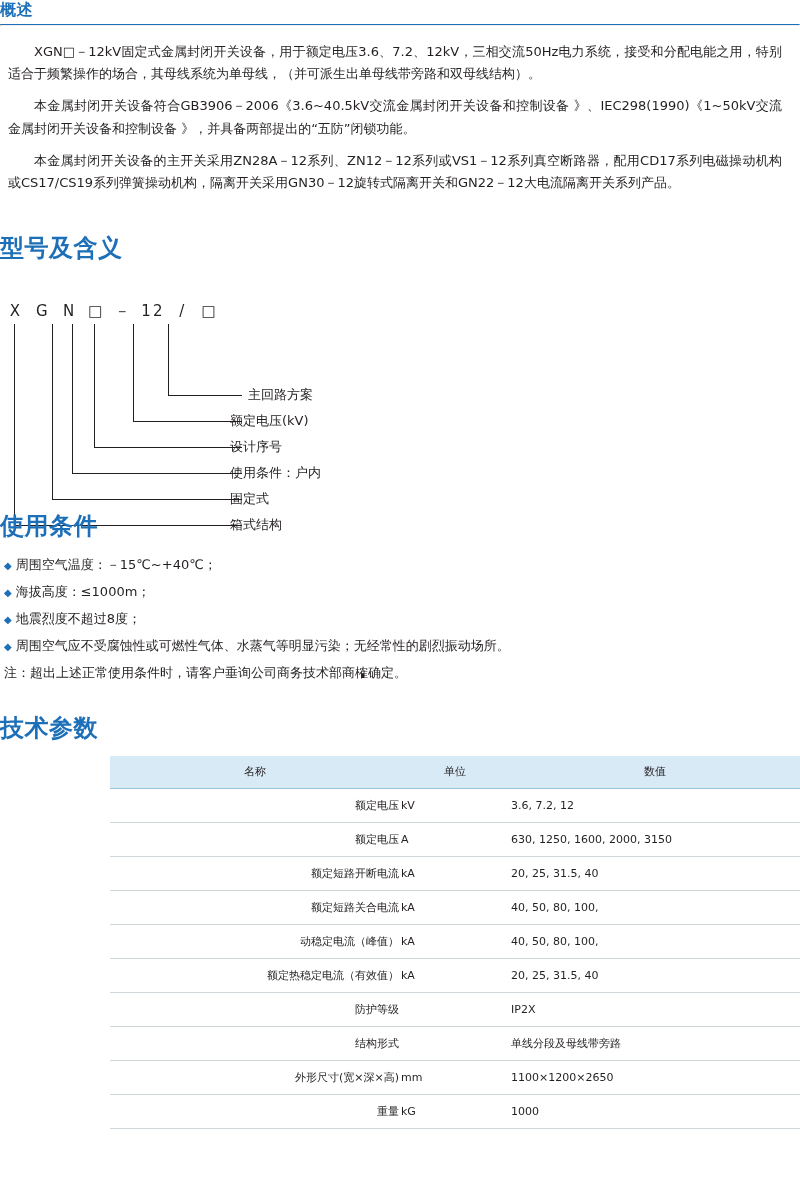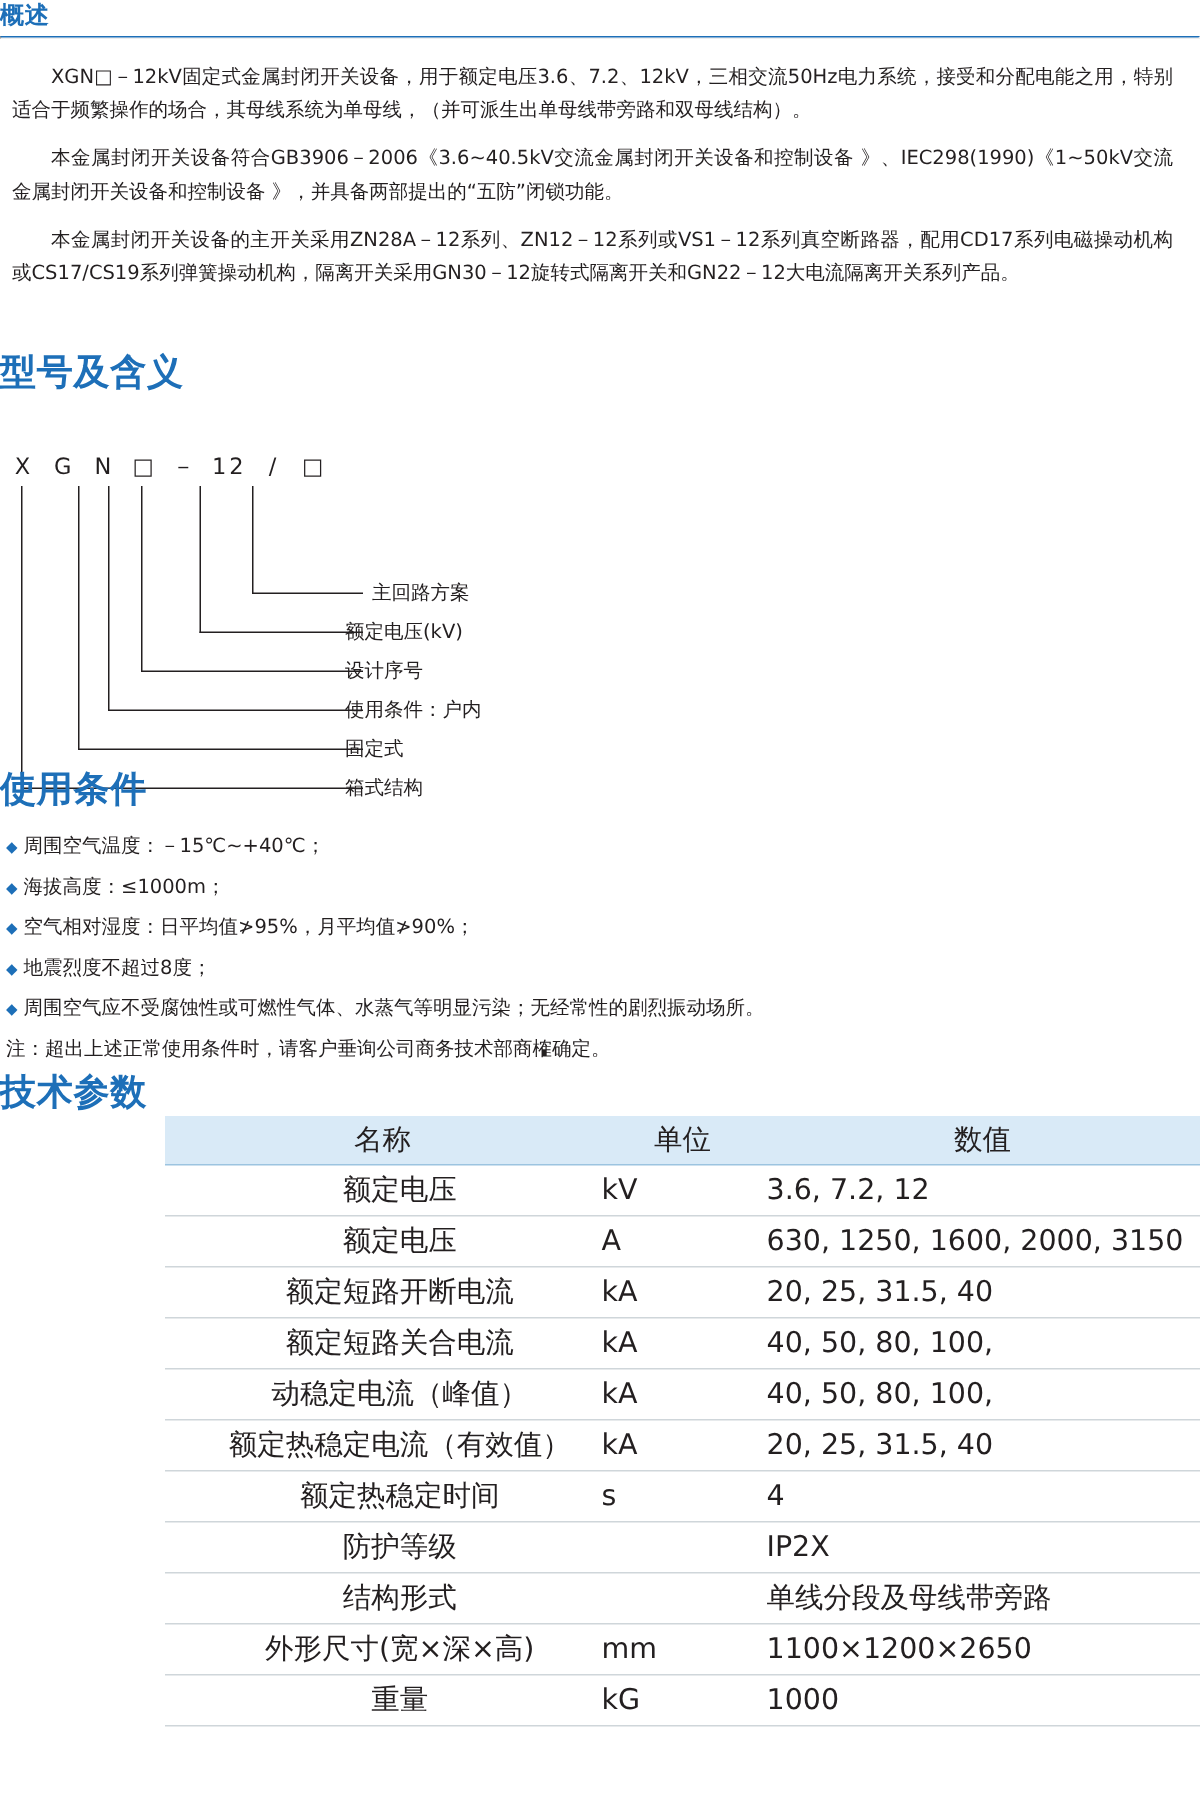--- a/index.html
+++ b/index.html
@@ -90,40 +90,41 @@
   .dia { color: #1d6fb8; font-size: 10px; margin-right: 4px; }
   .cond-note { font-size: 13px; line-height: 26px; padding-left: 4px; }
 
   
   #tech-section {
     position: absolute;
     left: 0; top: 712px; width: 800px;
   }
   table.params {
     border-collapse: collapse;
+    margin-top: 12px;
     margin-left: 110px;
     width: 690px;
-    font-size: 19px;
+    font-size: 11px;
   }
   table.params th {
     background: #d9eaf7;
     color: #231f20;
     font-weight: normal;
     height: 32px;
     border-bottom: 1px solid #9cc4e0;
     text-align: center;
   }
   table.params td {
     height: 34px;
     border-bottom: 1px solid #cfd6da;
     text-align: left;
     color: #231f20;
   }
   table.params td.name {
-    text-align: center;
+    text-align: right;
     padding-left: 24px;
   }
   table.params th.c-name { width: 290px; }
   table.params th.c-unit { width: 110px; }
   table.params th.c-val  { width: 290px; }
 </style>
 </head>
 <body>
 
 <div class="page">
@@ -168,21 +169,20 @@
       <div class="leg" style="left:230px; top:216px;">固定式</div>
       <div class="leg" style="left:230px; top:242px;">箱式结构</div>
     </div>
   </section>
 
   <section id="conditions-section">
     <div class="sec-head big">使用条件</div>
     <ul class="cond-list">
       <li><span class="dia">◆</span><span>周围空气温度：－15℃~+40℃；</span></li>
       <li><span class="dia">◆</span><span>海拔高度：≤1000m；</span></li>
-      <li><span class="dia">◆</span><span>空气相对湿度：日平均值≯95%，月平均值≯90%；</span></li>
       <li><span class="dia">◆</span><span>地震烈度不超过8度；</span></li>
       <li><span class="dia">◆</span><span>周围空气应不受腐蚀性或可燃性气体、水蒸气等明显污染；无经常性的剧烈振动场所。</span></li>
     </ul>
     <div class="cond-note">注：超出上述正常使用条件时，请客户垂询公司商务技术部商榷确定。</div>
   </section>
 
   <section id="tech-section">
     <div class="sec-head big">技术参数</div>
 
     <table class="params">
@@ -218,25 +218,20 @@
           <td class="name">动稳定电流（峰值）</td>
           <td>kA</td>
           <td>40, 50, 80, 100,</td>
         </tr>
         <tr>
           <td class="name">额定热稳定电流（有效值）</td>
           <td>kA</td>
           <td>20, 25, 31.5, 40</td>
         </tr>
         <tr>
-          <td class="name">额定热稳定时间</td>
-          <td>s</td>
-          <td>4</td>
-        </tr>
-        <tr>
           <td class="name">防护等级</td>
           <td></td>
           <td>IP2X</td>
         </tr>
         <tr>
           <td class="name">结构形式</td>
           <td></td>
           <td>单线分段及母线带旁路</td>
         </tr>
         <tr>

